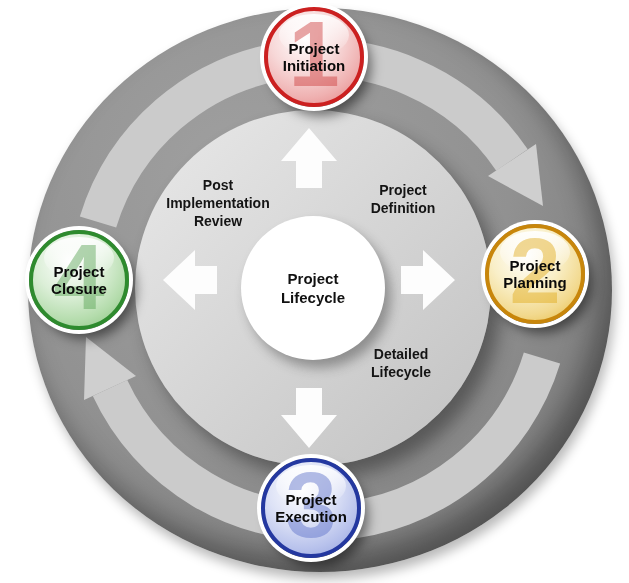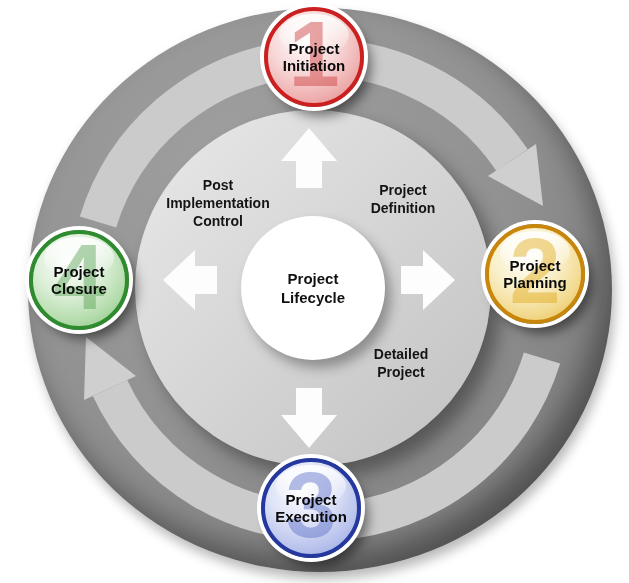--- a/index.html
+++ b/index.html
@@ -146,25 +146,25 @@
     <polygon class="white-arrow" points="455,280 423,250 423,266 401,266 401,294 423,294 423,310"></polygon>
   </svg>
 
   <div class="center-disc">
     <div class="center-label">Project
 Lifecycle</div>
   </div>
 
   <div class="quad-label ql-tl">Post
 Implementation
-Control</div>
+Review</div>
   <div class="quad-label ql-tr">Project
 Definition</div>
   <div class="quad-label ql-br">Detailed
-Project</div>
+Lifecycle</div>
 
   <div class="badge badge-initiation">
     <span class="gloss"></span>
     <span class="num">1</span>
     <span class="lbl">Project
 Initiation</span>
   </div>
 
   <div class="badge badge-planning">
     <span class="gloss"></span>

